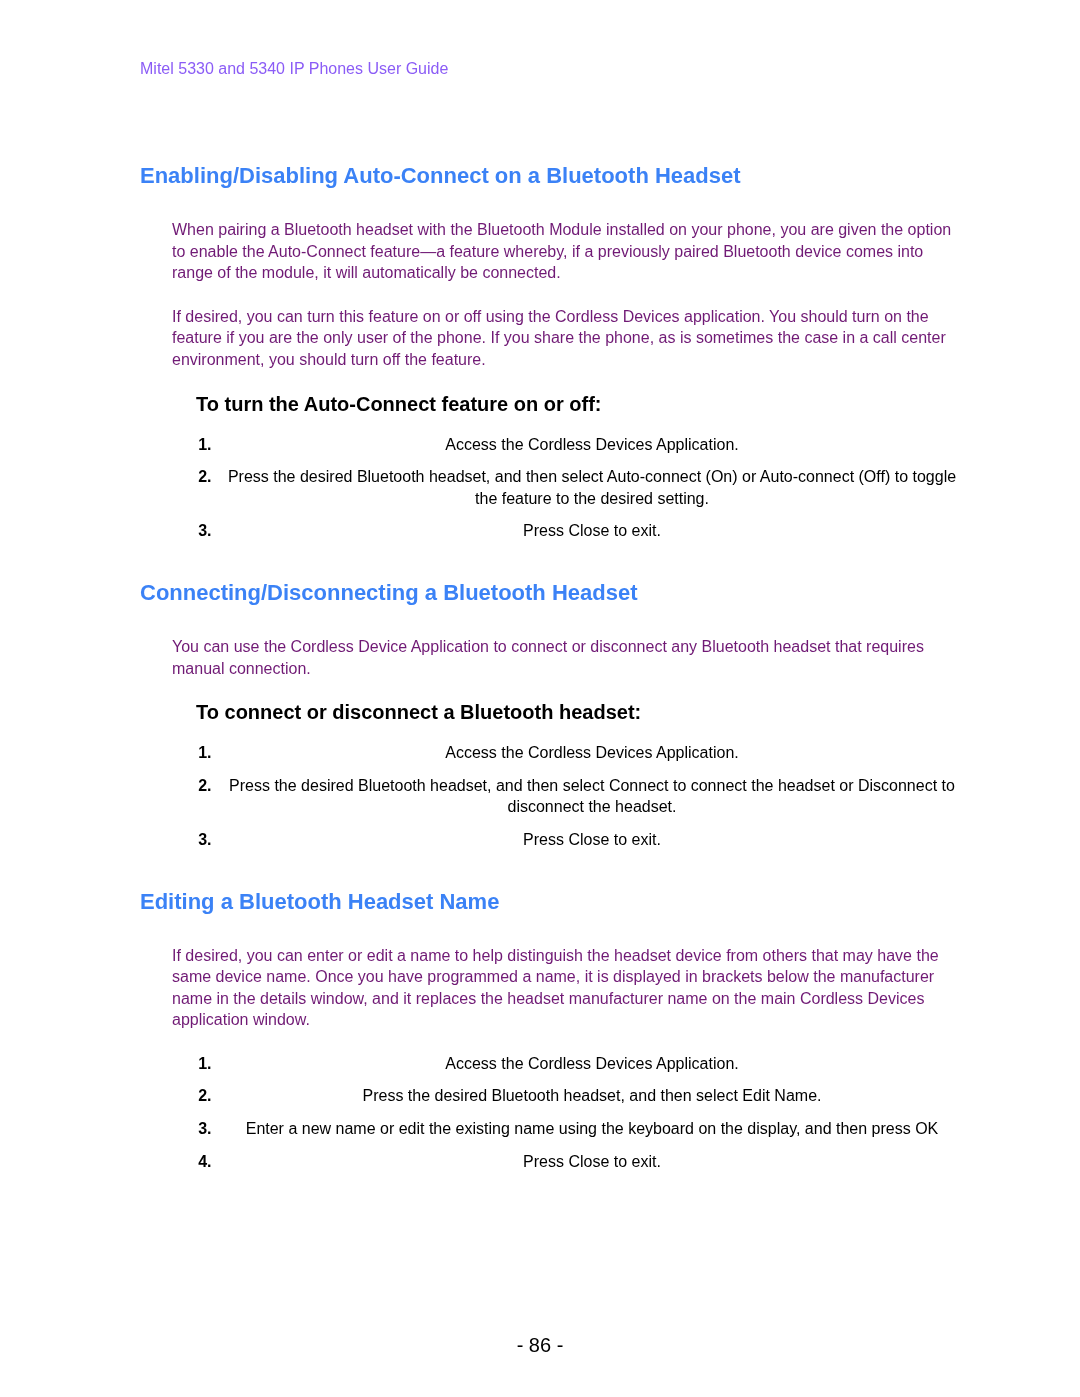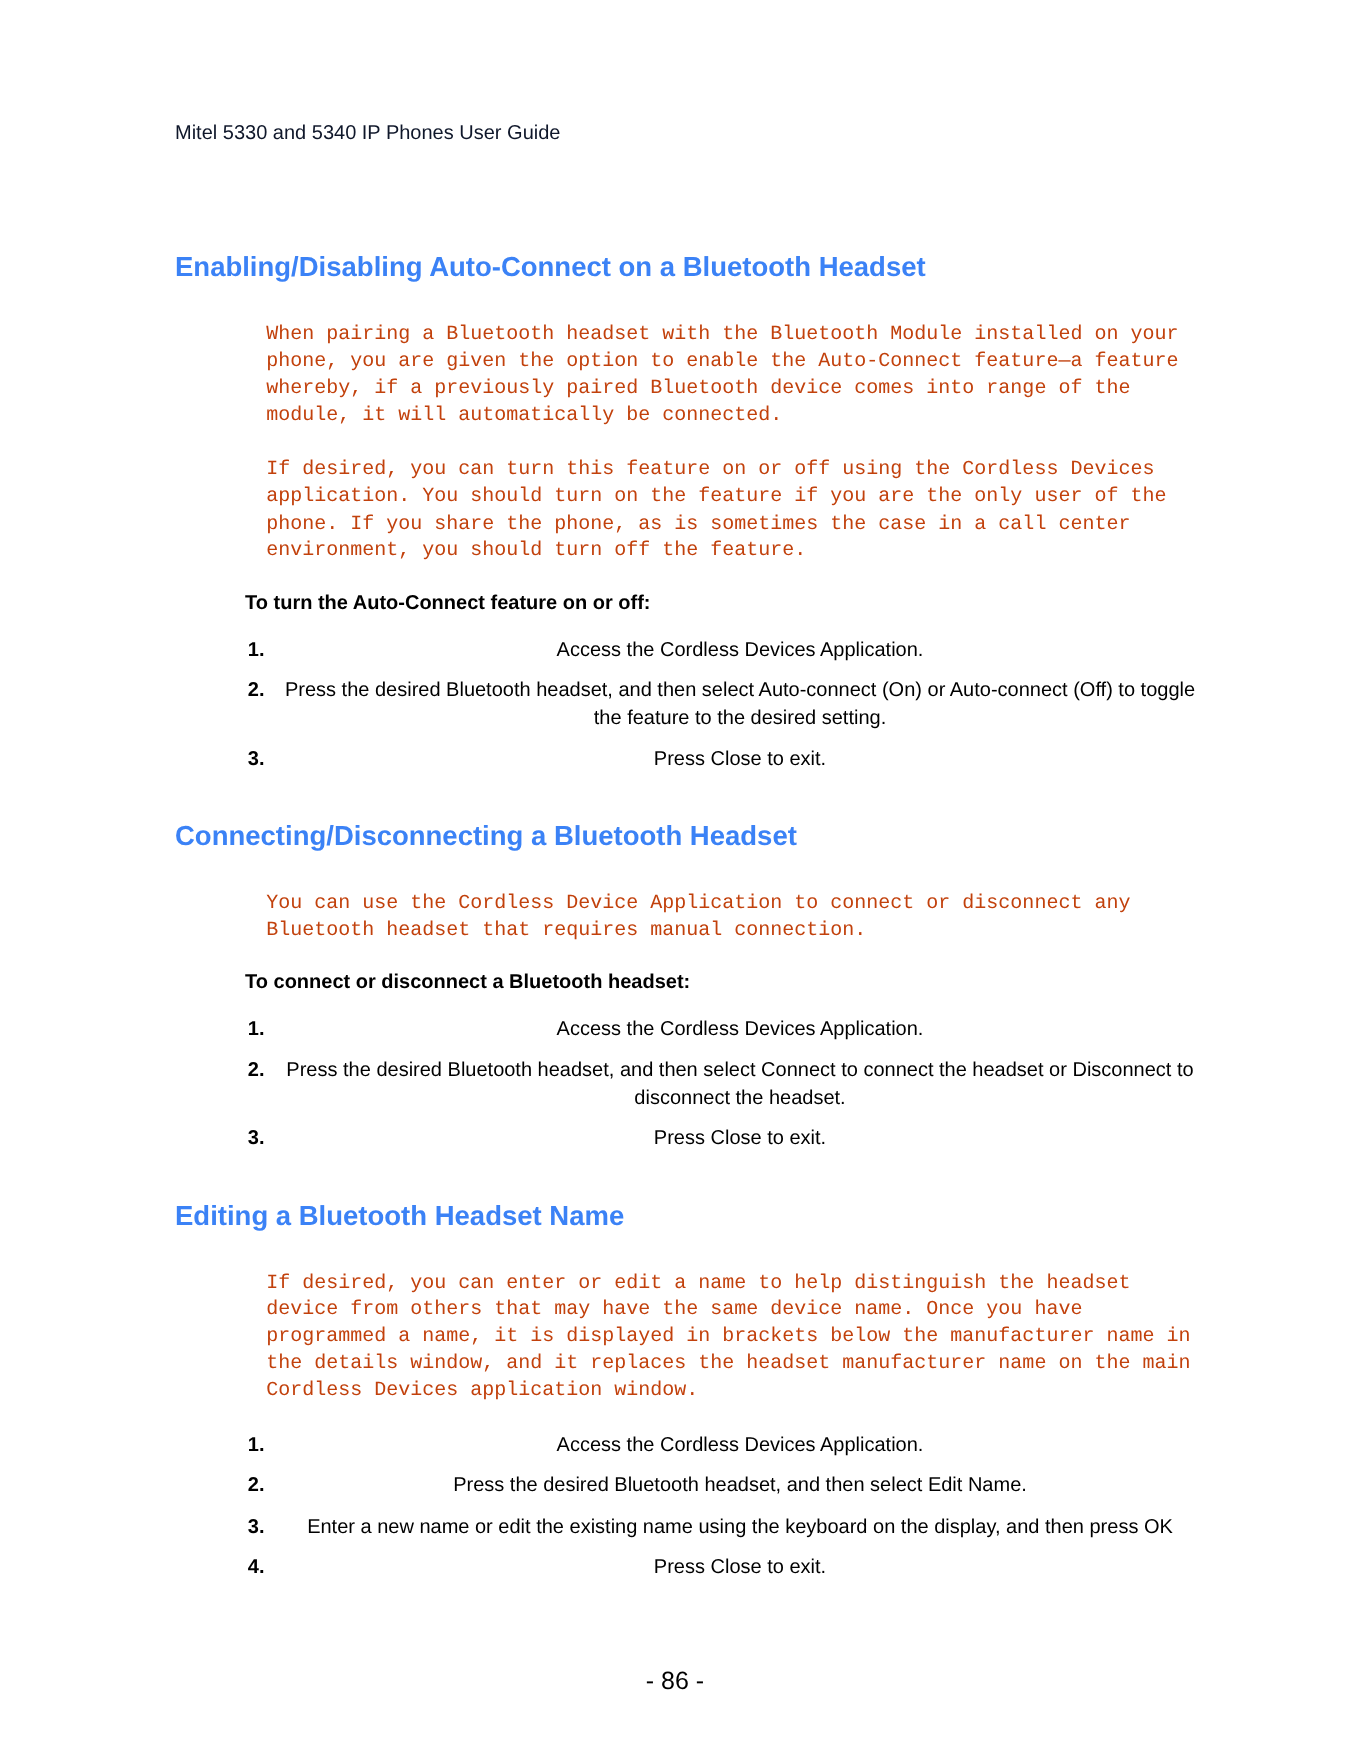--- a/index.html
+++ b/index.html
@@ -10,40 +10,38 @@
       color: #000000;
       width: 1080px;
       height: 1397px;
       position: relative;
     }
     .page {
       padding: 60px 120px 40px 140px;
     }
     .header-line {
       font-size: 16px;
-      color: #0f172a;
+      color: #8b5cf6;
       margin-bottom: 85px;
-      margin-top: 38px;
     }
     h2 {
       font-size: 22px;
       font-weight: bold;
       color: #3b82f6;
       margin-bottom: 30px;
     }
     .body-text {
       font-size: 16px;
       line-height: 1.35;
       margin-bottom: 22px;
-      margin-left: 73px;
-      color: #c2410c;
-      font-family: Liberation Mono, monospace;
+      margin-left: 32px;
+      color: #701a75;
     }
     .sub-bold {
-      font-size: 16px;
+      font-size: 20px;
       font-weight: bold;
       margin-left: 56px;
       margin-bottom: 18px;
       margin-top: 10px;
     }
     ol {
       margin-left: 76px;
       margin-bottom: 36px;
     }
     ol li {

